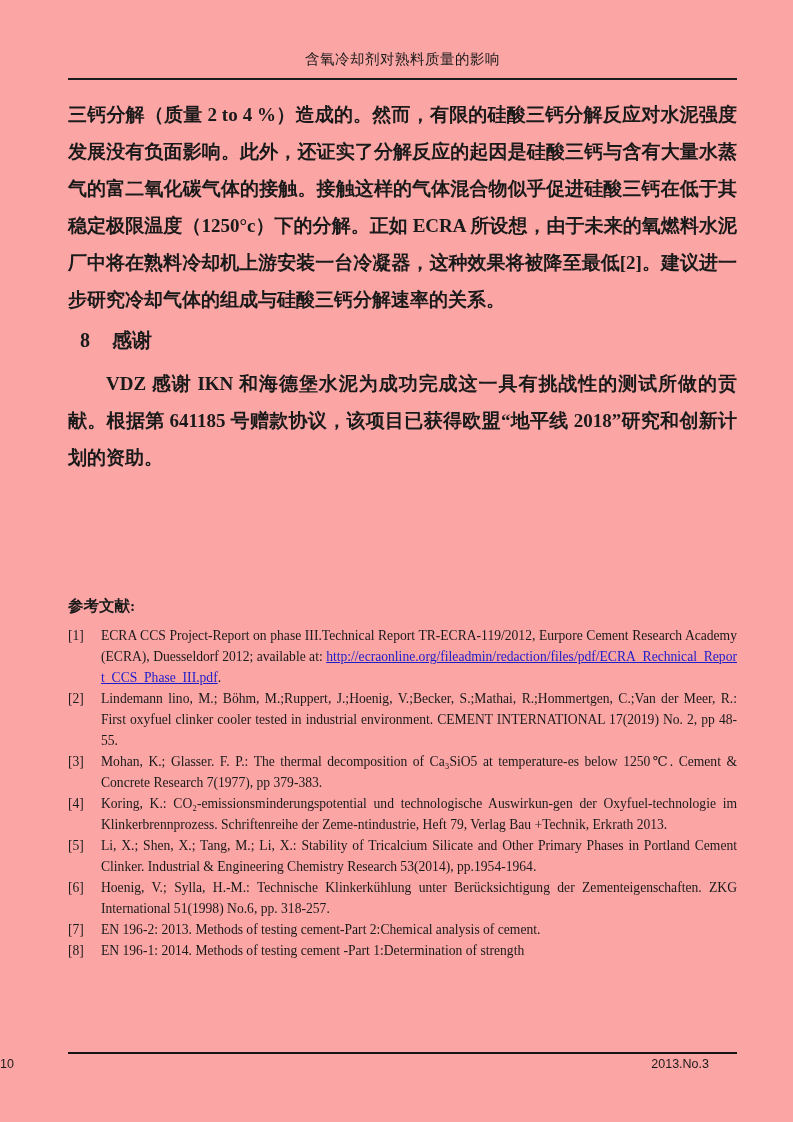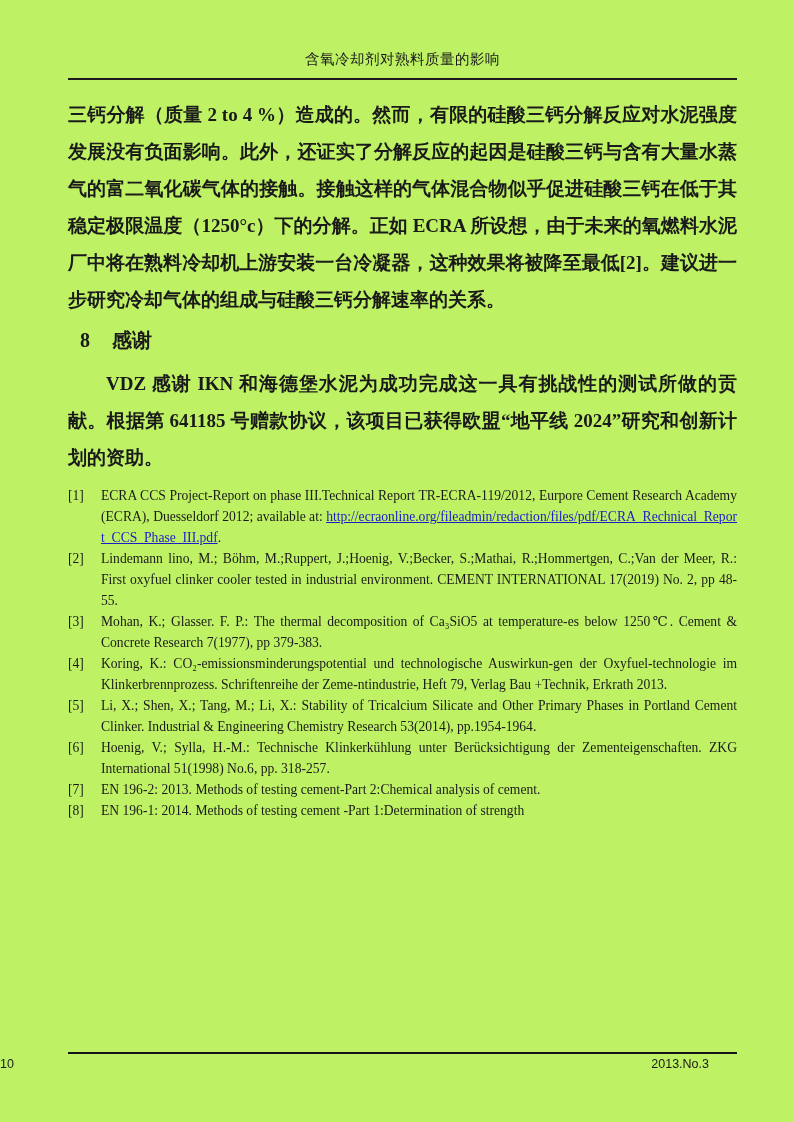--- a/index.html
+++ b/index.html
@@ -5,21 +5,21 @@
   html, body {
     margin: 0;
     padding: 0;
     background: #9c9c9c;
   }
   .page {
     position: relative;
     width: 793px;
     height: 1122px;
     margin: 0 auto;
-    background: #bef264;
+    background: #fca5a5;
     outline: 1px solid #d9d9d9;
     font-family: "Liberation Serif", "DejaVu Serif", serif;
     color: #1a1a1a;
     overflow: hidden;
     box-sizing: border-box;
   }
   .content {
     position: absolute;
     left: 68px;
     right: 56px;
@@ -126,22 +126,23 @@
 
     <div class="running-head">含氧冷却剂对熟料质量的影响</div>
     <div class="head-rule"></div>
 
     <p class="body-para">三钙分解（质量 2 to 4 %）造成的。然而，有限的硅酸三钙分解反应对水泥强度发展没有负面影响。此外，还证实了分解反应的起因是硅酸三钙与含有大量水蒸气的富二氧化碳气体的接触。接触这样的气体混合物似乎促进硅酸三钙在低于其稳定极限温度（1250°c）下的分解。正如 ECRA 所设想，由于未来的氧燃料水泥厂中将在熟料冷却机上游安装一台冷凝器，这种效果将被降至最低[2]。建议进一步研究冷却气体的组成与硅酸三钙分解速率的关系。</p>
 
     <h2 class="section-heading">
       <span class="sec-num">8</span><span>感谢</span>
     </h2>
 
-    <p class="body-para ack-para">VDZ 感谢 IKN 和海德堡水泥为成功完成这一具有挑战性的测试所做的贡献。根据第 641185 号赠款协议，该项目已获得欧盟“地平线 2024”研究和创新计划的资助。</p>
+    <p class="body-para ack-para">VDZ 感谢 IKN 和海德堡水泥为成功完成这一具有挑战性的测试所做的贡献。根据第 641185 号赠款协议，该项目已获得欧盟“地平线 2018”研究和创新计划的资助。</p>
 
+    <h3 class="refs-heading">参考文献:</h3>
 
     <div class="refs-list">
 
       <div class="ref-item">
         <span class="ref-num">[1]</span><span>ECRA CCS Project-Report on phase III.Technical Report TR-ECRA-119/2012, Eurpore Cement Research Academy (ECRA), Duesseldorf 2012; available at: </span><a class="ref-link">http://ecraonline.org/fileadmin/redaction/files/pdf/ECRA_Rechnical_Report_CCS_Phase_III.pdf</a><span>.</span>
       </div>
 
       <div class="ref-item">
         <span class="ref-num">[2]</span><span>Lindemann lino, M.; Böhm, M.;Ruppert, J.;Hoenig, V.;Becker, S.;Mathai, R.;Hommertgen, C.;Van der Meer, R.: First oxyfuel clinker cooler tested in industrial environment. CEMENT INTERNATIONAL 17(2019) No. 2, pp 48-55.</span>
       </div>

